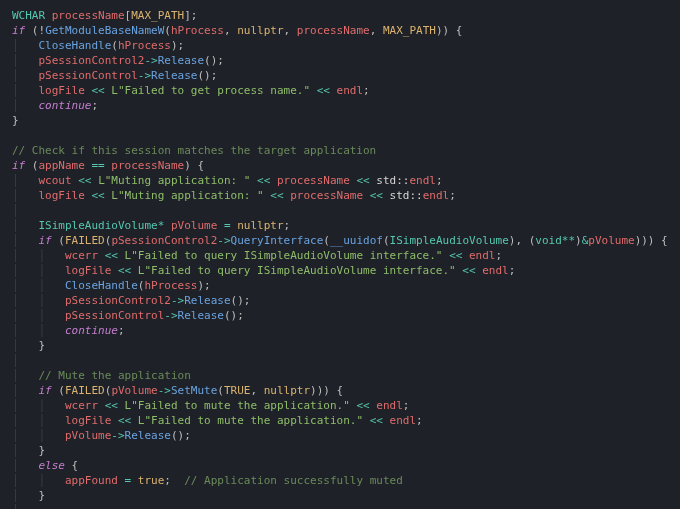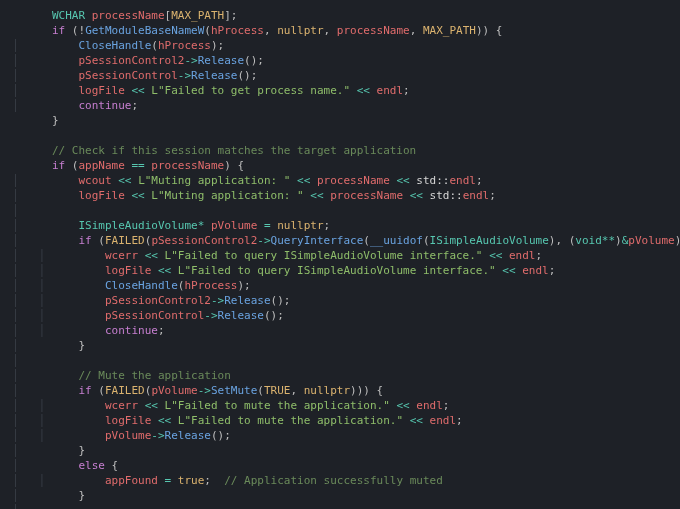--- a/index.html
+++ b/index.html
@@ -21,23 +21,23 @@
   }
   .line { display: block; position: relative; }
   .guide {
     position: absolute;
     left: 0;
     top: 0;
     color: #3a3f47;
     user-select: none;
     pointer-events: none;
   }
-  .content { position: relative; margin-left: 40px; }
+  .content { position: relative; }
 
-  .kw   { color: #c77fd1; }   
+  .kw   { color: #c77fd1; font-style: italic; }   
   .type { color: #57c7b0; }                         
   .mac  { color: #dbb36f; }                         
   .fn   { color: #6aa3e0; }                         
   .var  { color: #e06c6c; }                         
   .str  { color: #8fbe6a; }                         
   .cmt  { color: #6a8a5a; }    
   .punc { color: #bfbfbf; }
   .op   { color: #57c7b0; }
   .bool { color: #dbb36f; }
   .null { color: #dbb36f; }

